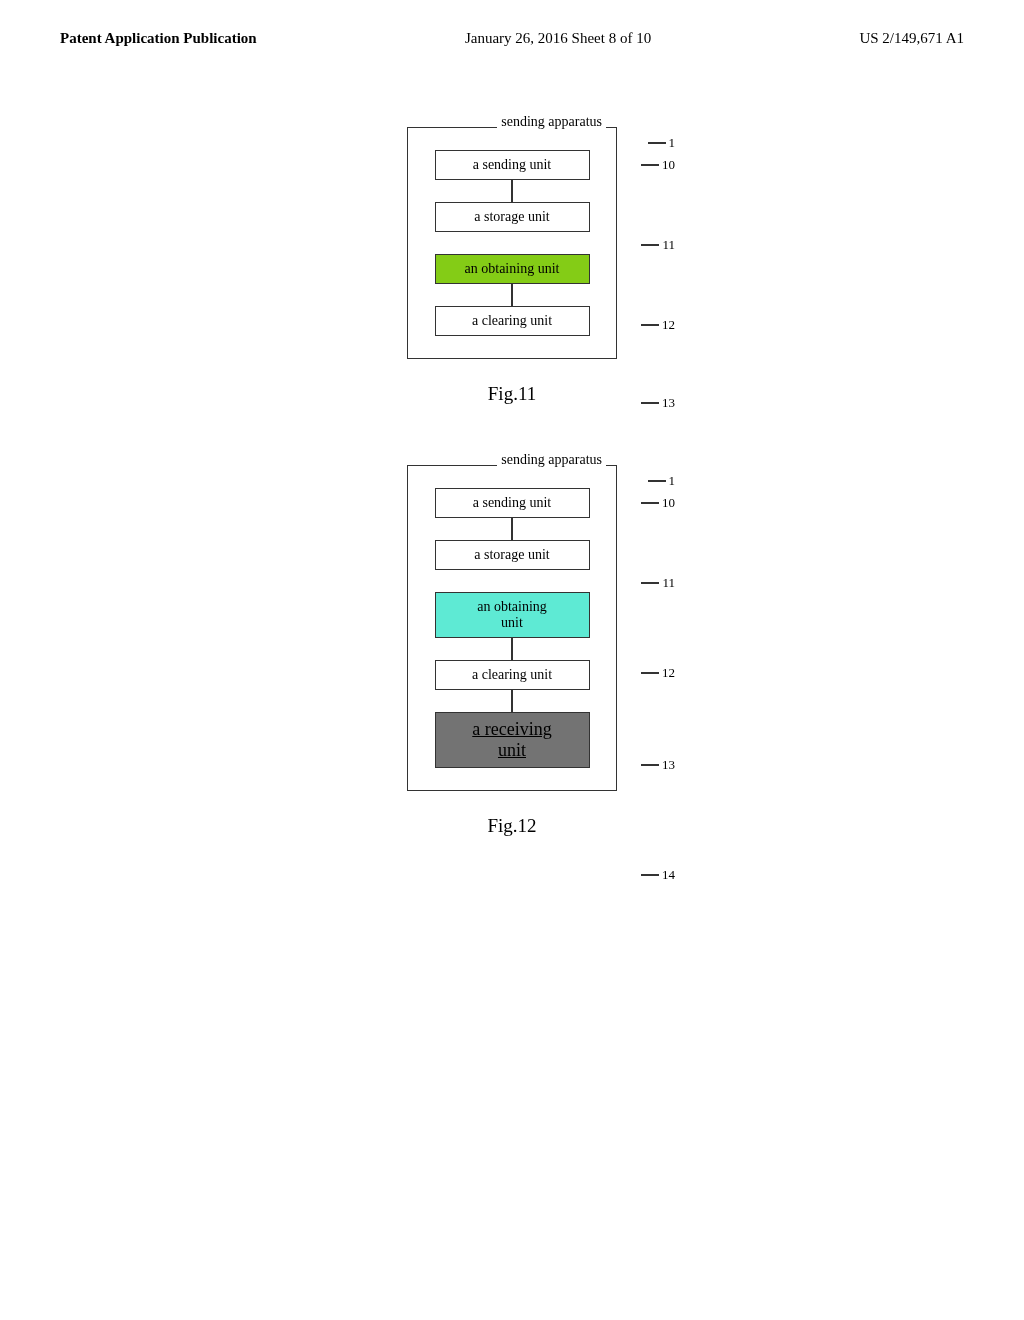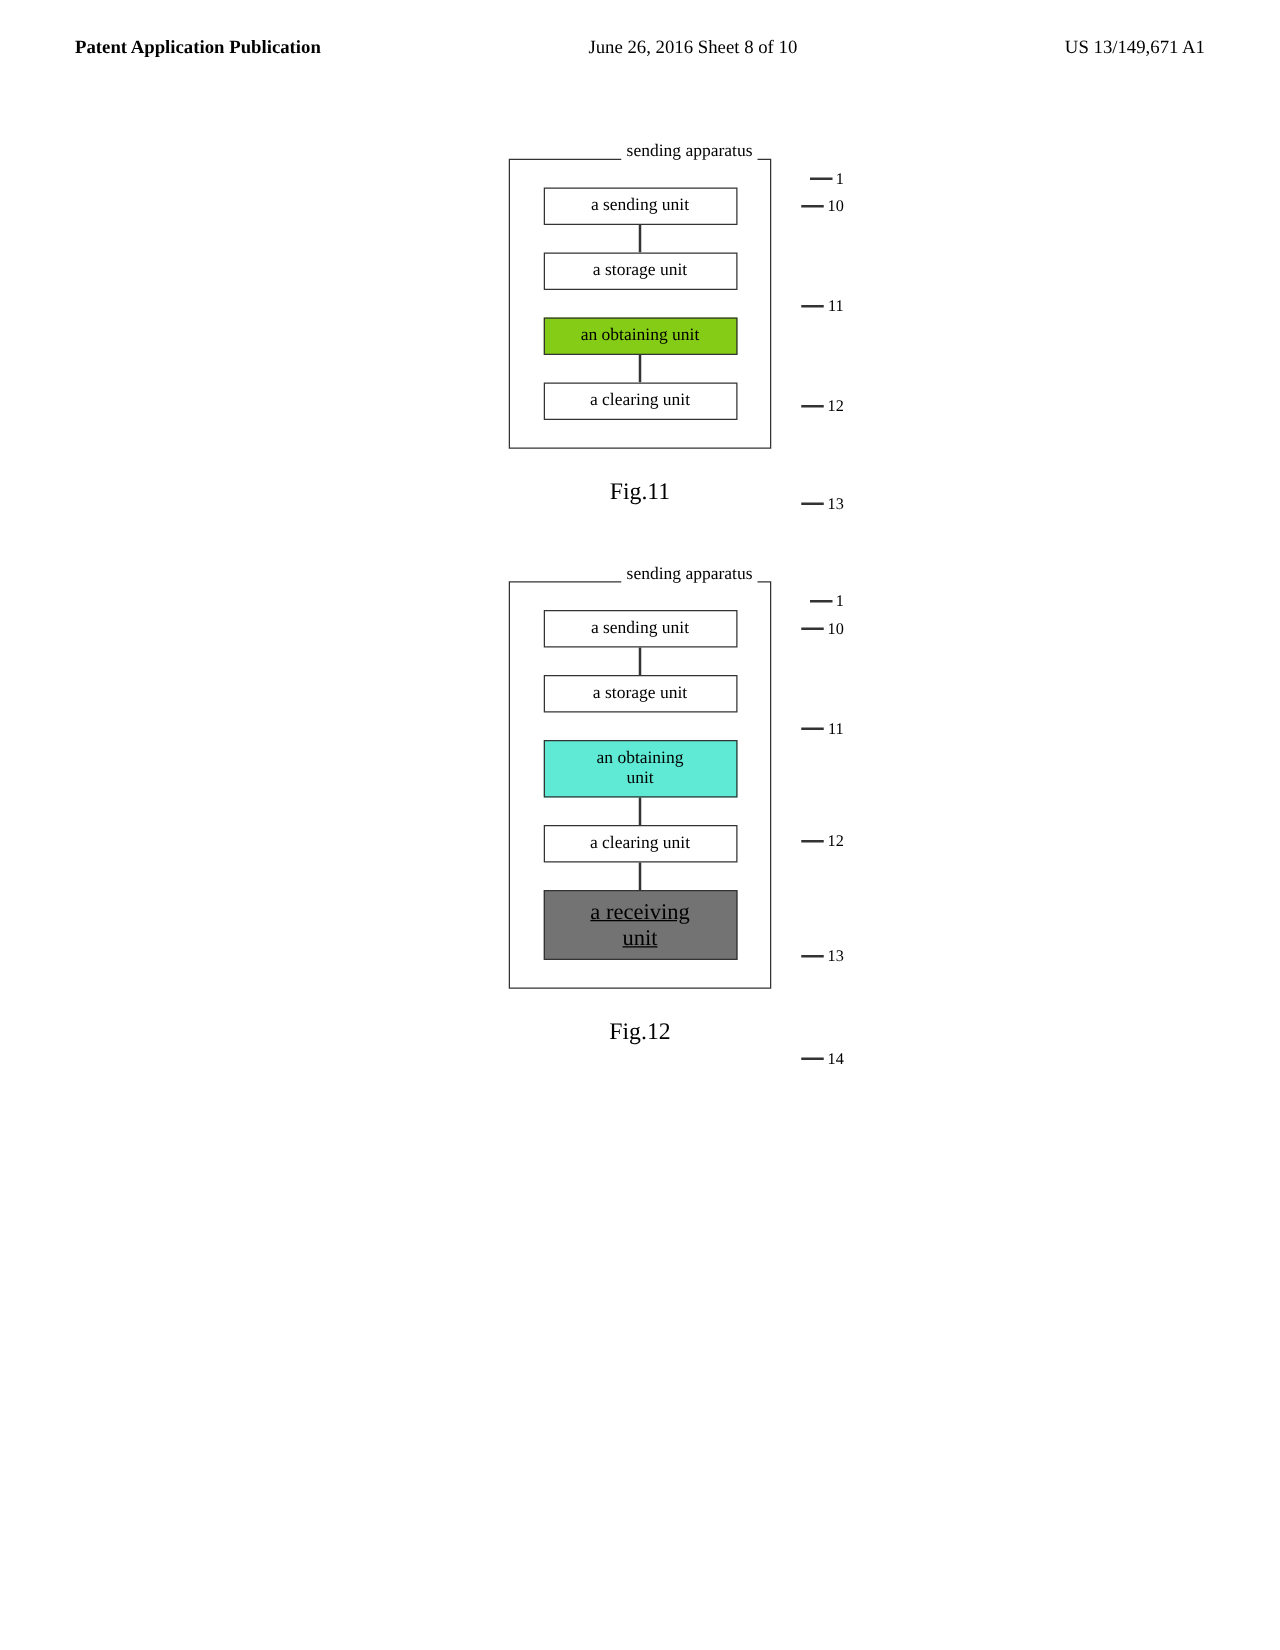--- a/index.html
+++ b/index.html
@@ -67,24 +67,24 @@
     }
   </style>
 </head>
 <body>
 
 <div class="header">
   <div class="header-left">
     <span>Patent Application Publication</span>
   </div>
   <div class="header-center">
-    <span>June 26, 2016  Sheet 8 of 10</span>
+    <span>January 26, 2016  Sheet 8 of 10</span>
   </div>
   <div class="header-right">
-    <span>US 13/149,671 A1</span>
+    <span>US 2/149,671 A1</span>
   </div>
 </div>
 
 <div class="main-content">
 
   <div class="diagram-section">
     <div class="diagram-container">
 
       <div style="position:relative; display:inline-block;">
 
@@ -204,21 +204,21 @@
           <div style="position:absolute; top:200px; right:0; display:flex; align-items:center; gap:3px; font-size:13px;">
             <div style="width:18px; height:1.5px; background:#333;"></div>
             <span>12</span>
           </div>
 
           <div style="position:absolute; top:292px; right:0; display:flex; align-items:center; gap:3px; font-size:13px;">
             <div style="width:18px; height:1.5px; background:#333;"></div>
             <span>13</span>
           </div>
 
-          <div style="position:absolute; top:374px; right:0; display:flex; align-items:center; gap:3px; font-size:13px;">
+          <div style="position:absolute; top:402px; right:0; display:flex; align-items:center; gap:3px; font-size:13px;">
             <div style="width:18px; height:1.5px; background:#333;"></div>
             <span>14</span>
           </div>
         </div>
       </div>
     </div>
     <div class="fig-label">Fig.12</div>
   </div>
 
 </div>

